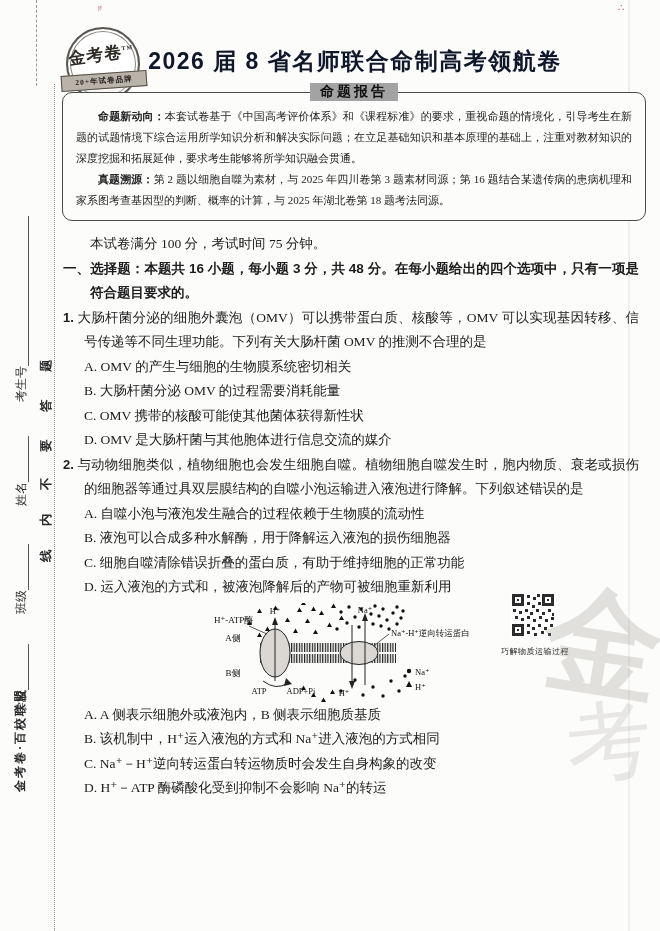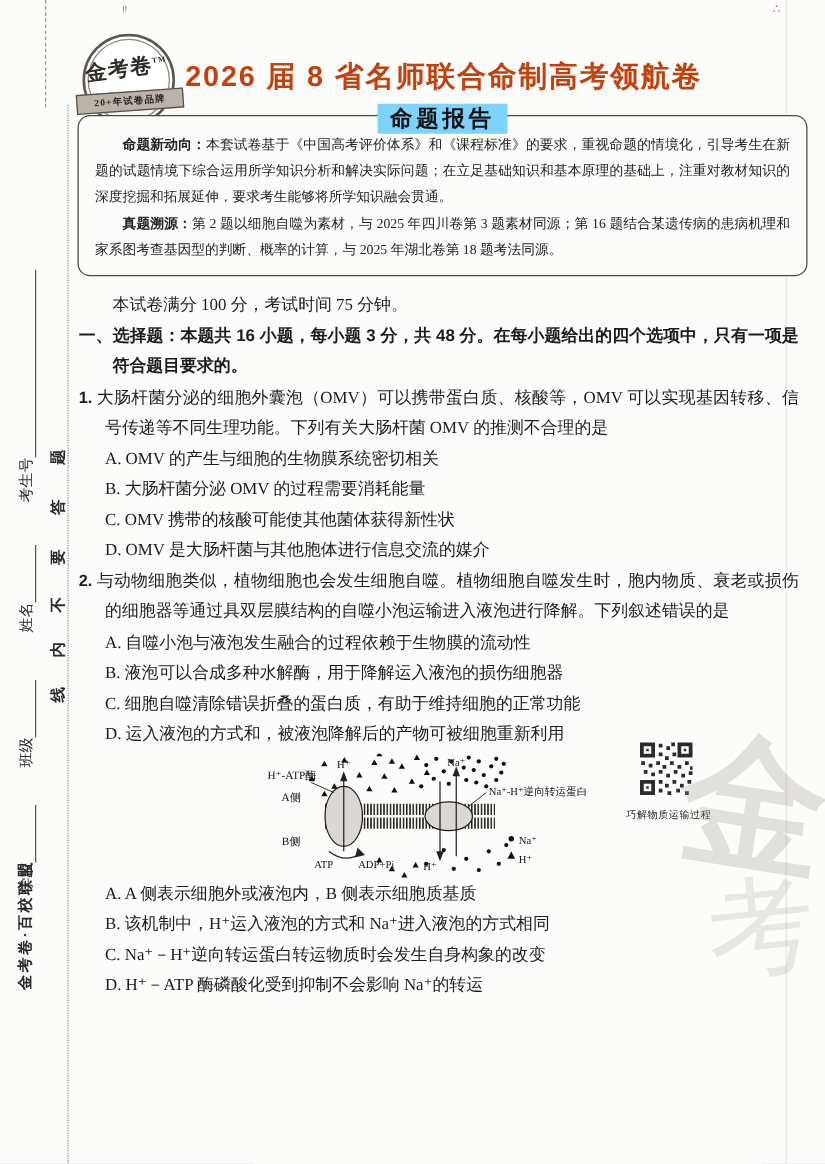--- a/index.html
+++ b/index.html
@@ -35,30 +35,30 @@
                background:radial-gradient(circle at 50% 30%,#ffffff 55%,#e7e4df 100%);}
   .logo-name{position:absolute;left:0;top:16px;width:76px;text-align:center;
              font-size:17px;font-weight:bold;color:#2f2b26;transform:rotate(-8deg);
              letter-spacing:1px;font-family:"Liberation Serif","DejaVu Serif",serif;}
   .logo-tm{font-size:6px;vertical-align:super;}
   .logo-ribbon{position:absolute;left:-2px;top:46px;width:84px;height:14px;background:#b9b3aa;
                border:1px solid #564f47;transform:rotate(-4deg);text-align:center;
                font-size:7.5px;font-weight:bold;color:#262220;line-height:13px;letter-spacing:1px;}
 
   
-  .title1{padding-top:46px;text-align:center;font-size:23px;font-weight:bold;letter-spacing:1.5px;color:#c2410c;}
+  .title1{padding-top:46px;text-align:center;font-size:23px;font-weight:bold;letter-spacing:1.5px;color:#0f172a;}
   .title2{margin-top:7px;text-align:center;font-size:20px;font-weight:bold;letter-spacing:4px;color:#111;}
   .answer-note{position:absolute;right:16px;top:96px;font-size:9.5px;color:#333;}
   .answer-note .arr{color:#8a8a88;font-size:8px;letter-spacing:-1px;margin-right:3px;}
 
   
   .report-box{position:relative;margin:15px 9px 0 7px;border:1.5px solid #4a4a48;border-radius:10px;
               padding:13px 13px 9px;background:#fcfcfb;}
-  .report-title{position:absolute;top:-10px;left:50%;transform:translateX(-50%);background:#7dd3fc;
-                padding:0 10px;font-size:18px;font-weight:bold;letter-spacing:3px;color:#111;text-align:right;}
+  .report-title{position:absolute;top:-10px;left:50%;transform:translateX(-50%);background:#a3a3a3;
+                padding:0 10px;font-size:14px;font-weight:bold;letter-spacing:3px;color:#111;text-align:right;}
   .report-box p{margin:0;font-size:11px;line-height:21px;text-align:justify;text-indent:2em;color:#222;}
   .report-box .lbl{font-weight:bold;}
 
   
   .body-text{margin:11px 16px 0 8px;font-size:13.5px;line-height:24.5px;}
   .intro{text-indent:2em;}
   .section-header{font-weight:bold;padding-left:2em;text-indent:-2em;text-align:justify;}
   .q-stem{padding-left:21px;text-indent:-21px;text-align:justify;}
   .q-num{font-weight:bold;font-family:"Liberation Sans","DejaVu Sans",sans-serif;font-size:13px;}
   .option{padding-left:21px;line-height:24.5px;}

